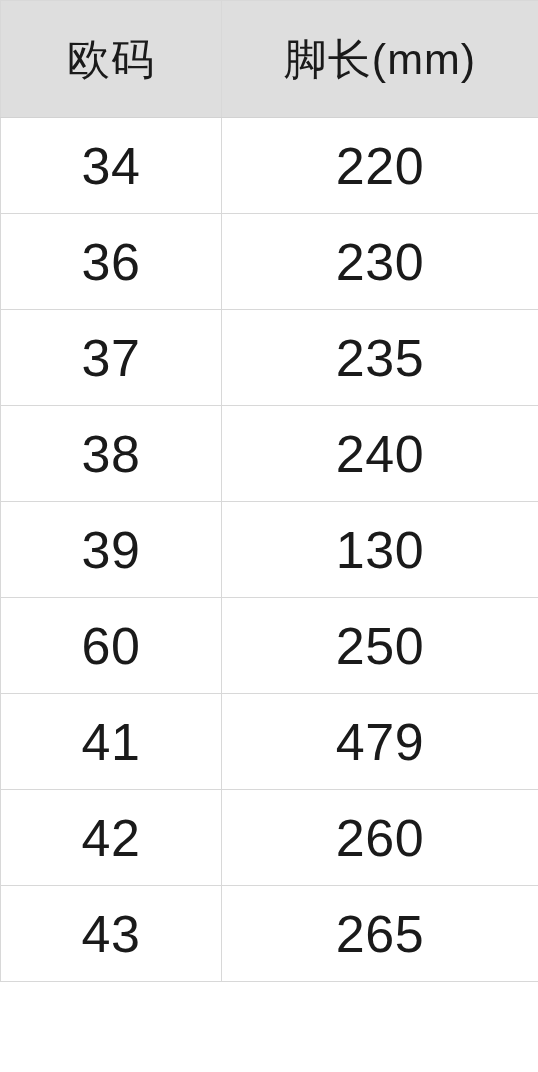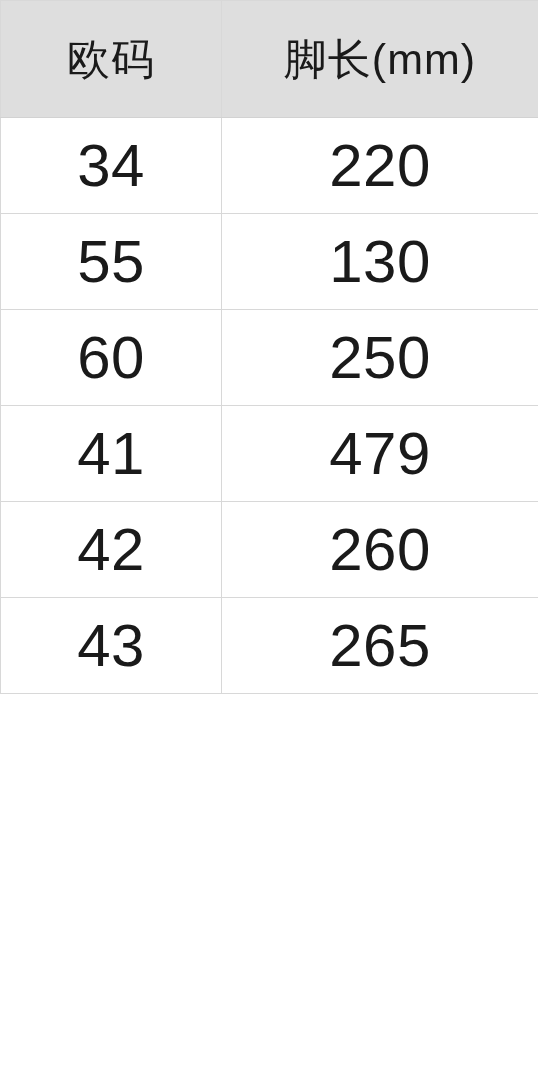--- a/index.html
+++ b/index.html
@@ -46,21 +46,21 @@
     font-size: 43px;
     line-height: 1;
     letter-spacing: 1px;
     border-top: 1px solid #d8d8d8;
     border-bottom: 1px solid #d2d2d2;
   }
 
   table.size-table tbody td {
     height: 95px;
     background: #ffffff;
-    font-size: 60px;
+    font-size: 52px;
     line-height: 1;
     letter-spacing: 0.5px;
   }
 
   .cell-text {
     display: block;
   }
 </style>
 </head>
 <body>
@@ -85,21 +85,45 @@
       <tr>
         <td>
             <span class="cell-text">34</span>
           </td>
         <td>
             <span class="cell-text">220</span>
           </td>
       </tr>
       <tr>
         <td>
-            <span class="cell-text">55</span>
+            <span class="cell-text">36</span>
+          </td>
+        <td>
+            <span class="cell-text">230</span>
+          </td>
+      </tr>
+      <tr>
+        <td>
+            <span class="cell-text">37</span>
+          </td>
+        <td>
+            <span class="cell-text">235</span>
+          </td>
+      </tr>
+      <tr>
+        <td>
+            <span class="cell-text">38</span>
+          </td>
+        <td>
+            <span class="cell-text">240</span>
+          </td>
+      </tr>
+      <tr>
+        <td>
+            <span class="cell-text">39</span>
           </td>
         <td>
             <span class="cell-text">130</span>
           </td>
       </tr>
       <tr>
         <td>
             <span class="cell-text">60</span>
           </td>
         <td>

